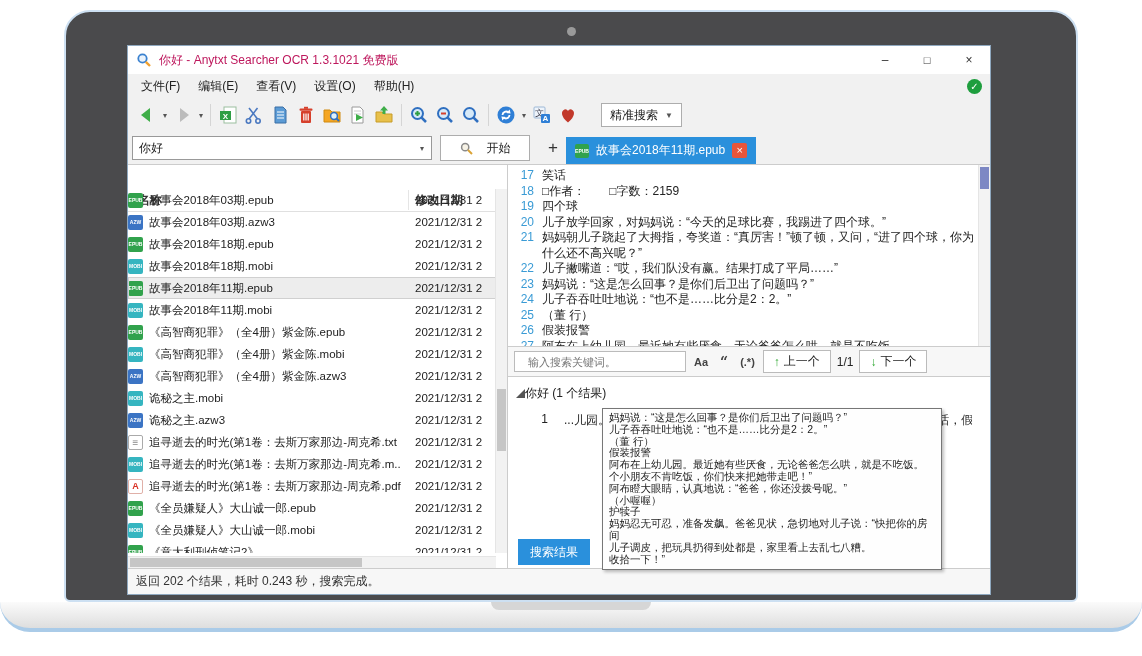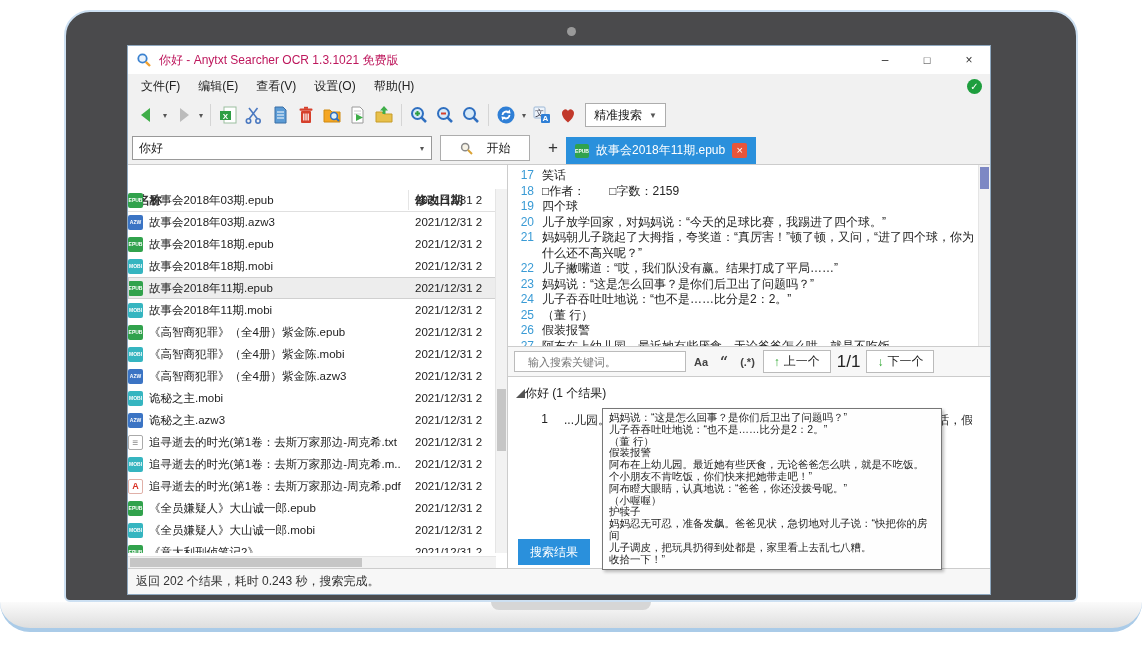--- a/index.html
+++ b/index.html
@@ -35,21 +35,21 @@
   .okdot { margin-left:auto; margin-right:8px; width:15px; height:15px; border-radius:50%;
     background:#1e9e3e; color:#fff; font-size:10px; font-weight:bold;
     display:flex; align-items:center; justify-content:center; }
 
   .toolbar { position:absolute; left:0; top:52px; width:862px; height:34px; background:#f1f1f1;
     display:flex; align-items:center; padding-left:6px; }
   .tbtn { width:26px; height:26px; display:flex; align-items:center; justify-content:center; }
   .caret { font-size:8px; color:#555; width:10px; text-align:center; }
   .sep { width:1px; height:22px; background:#d5d5d5; margin:0 4px; }
   .mode-btn { height:24px; background:#fff; border:1px solid #adadad; display:flex;
-    align-items:center; padding:0 8px; font-size:12px; gap:7px; margin-left:4px; color:#222; }
+    align-items:center; padding:0 8px; font-size:12px; gap:7px; margin-left:20px; color:#222; }
   .mode-btn .caret { width:auto; }
 
   .searchrow { position:absolute; left:0; top:86px; width:862px; height:32px; background:#f1f1f1; }
   .combo { position:absolute; left:4px; top:4px; width:300px; height:24px; background:#fff;
     border:1px solid #999; display:flex; align-items:center; }
   .combo input { border:none; outline:none; flex:1; font-size:12px; padding-left:6px;
     font-family:inherit; color:#222; background:transparent; }
   .combo .caret { margin-right:4px; }
   .start-btn { position:absolute; left:312px; top:3px; width:90px; height:26px; background:#fff;
     border:1px solid #adadad; font-size:12px; color:#222; display:flex; align-items:center;
@@ -105,21 +105,21 @@
 
   .findbar { position:absolute; left:0; top:182px; width:482px; height:30px; background:#f7f7f7;
     border-bottom:1px solid #ccc; display:flex; align-items:center; padding:0 6px; gap:4px; }
   .find-input { width:172px; height:21px; border:1px solid #bbb; font-size:11px; padding:0 13px;
     font-family:inherit; color:#333; }
   .fopt { font-size:11px; font-weight:bold; color:#444; padding:0 4px; }
   .fopt.quote { font-family:"DejaVu Serif",serif; font-size:14px; line-height:10px; }
   .fbtn { height:23px; border:1px solid #bbb; background:#fff; display:flex; align-items:center;
     justify-content:center; gap:4px; padding:0 10px; font-size:12px; color:#222; }
   .garr { color:#2fa832; font-weight:bold; font-size:12px; }
-  .counter { font-size:17px; color:#222; padding:0 2px; }
+  .counter { font-size:12px; color:#222; padding:0 2px; }
 
   .results { position:absolute; left:0; top:212px; width:482px; height:160px; background:#fff; }
   .rgroup { display:flex; align-items:center; padding:8px 0 0 8px; font-size:12px; color:#222; }
   .tri { width:0; height:0; border-left:9px solid transparent; border-bottom:9px solid #555; }
   .ritem { display:flex; margin-top:10px; font-size:12px; color:#222; }
   .ritem .idx { width:40px; text-align:right; flex:none; }
   .ritem .snip { margin-left:16px; white-space:nowrap; overflow:hidden; width:408px; }
 
   .btabs { position:absolute; left:0; top:372px; width:482px; height:32px; }
   .btab1 { position:absolute; left:10px; top:2px; height:26px; padding:0 12px; background:#2a90dc;

